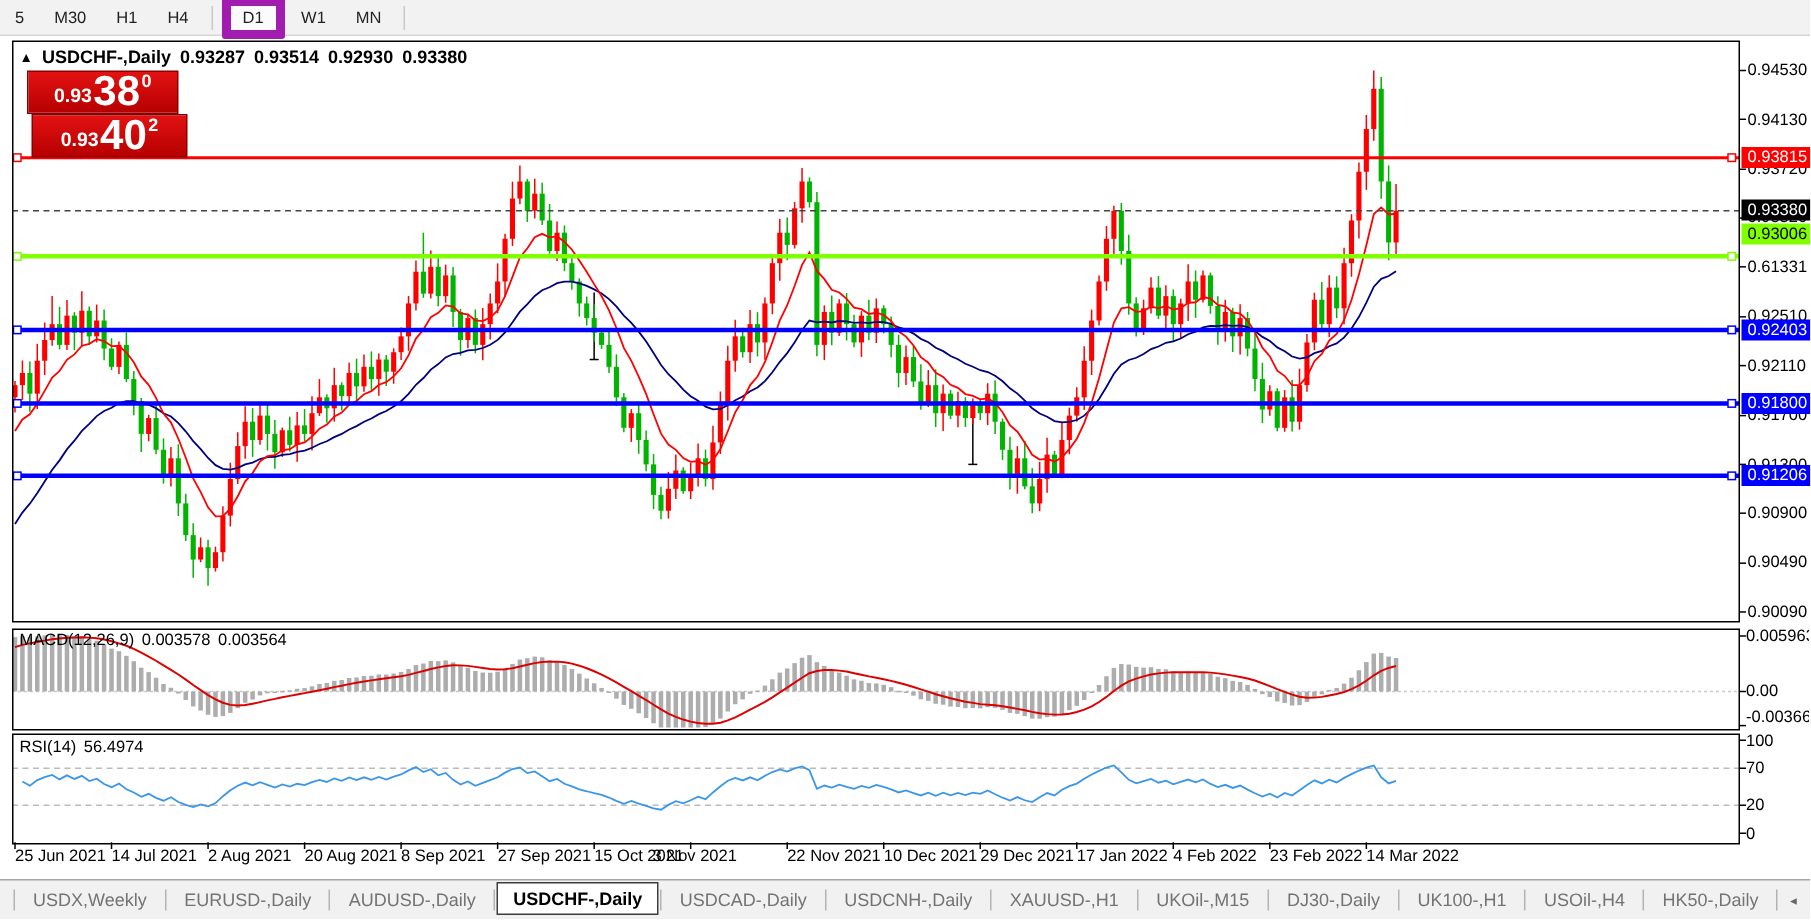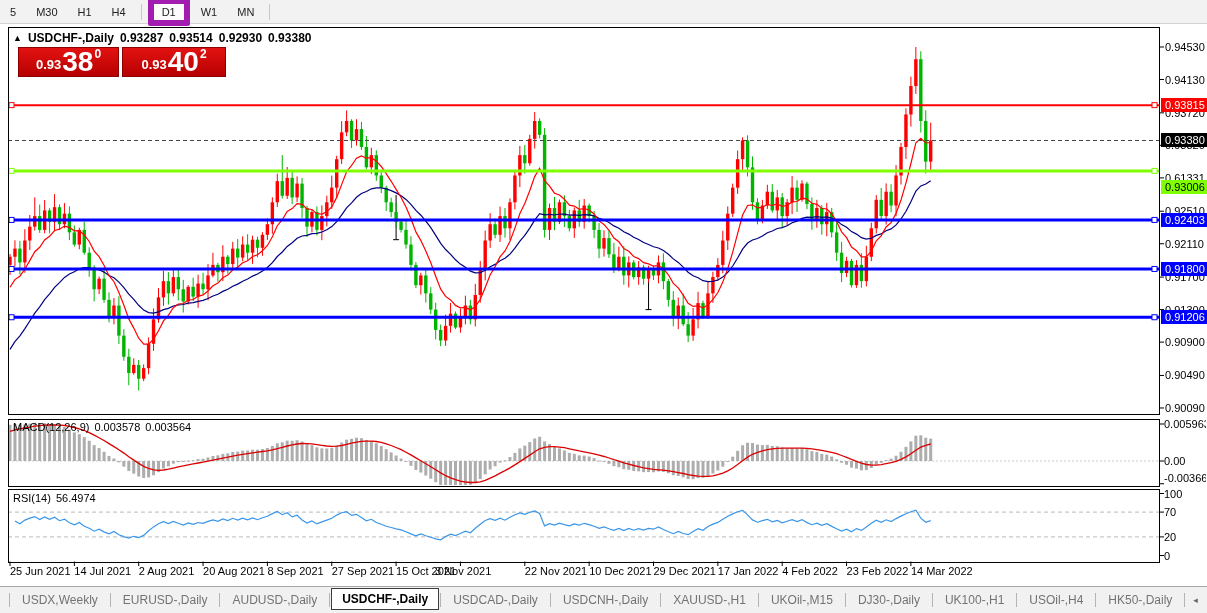--- a/index.html
+++ b/index.html
@@ -30,21 +30,21 @@
   .w-row1{display:flex;height:25px;}
   .btn-red{background:linear-gradient(180deg,#e31212,#b60000);border:1px solid #8d0000;color:#fff;
            font-size:13px;font-weight:bold;display:flex;align-items:center;justify-content:center;box-sizing:border-box;}
   .sell-btn,.buy-btn{width:72px;height:25px;cursor:pointer;}
   .spin{display:flex;width:58px;height:25px;margin:0 3px;box-sizing:border-box;}
   .spin-btn{width:15px;height:25px;background:linear-gradient(180deg,#fdfdfd,#d9d9d9);border:1px solid #9a9a9a;
             font-size:6px;color:#444;display:flex;align-items:center;justify-content:center;box-sizing:border-box;cursor:pointer;}
   .spin-val{width:28px;height:25px;background:#fff;border-top:1px solid #9a9a9a;border-bottom:1px solid #9a9a9a;
             font-size:13px;font-weight:bold;color:#000;display:flex;align-items:center;justify-content:flex-end;
             padding-right:2px;box-sizing:border-box;}
-  .w-row2{display:flex;margin-top:2px;height:30px;}
+  .w-row2{display:flex;margin-top:2px;height:30px;flex-direction:column;}
   .bigbox{width:101px;height:30px;display:flex;align-items:flex-end;justify-content:center;padding-bottom:1px;cursor:pointer;}
   .bigbox.right{width:104px;margin-left:3px;}
   .bb-prefix{font-size:13px;font-weight:bold;line-height:20px;}
   .bb-big{font-size:28px;font-weight:bold;line-height:26px;margin:0 1px;}
   .bb-sup{font-size:12px;font-weight:bold;line-height:12px;align-self:flex-start;}
   
   .ind-label{position:absolute;z-index:4;font-size:11px;color:#000;display:flex;gap:5px;}
   
   .tabbar{position:absolute;left:0;bottom:0;width:1207px;height:27px;background:#f1f1f1;
           border-top:1px solid #a6a6a6;display:flex;align-items:center;z-index:5;box-sizing:border-box;
@@ -736,21 +736,21 @@
       <div class="date-lbl" style="left: 396.1px;">15 Oct 2021</div>
       <div class="date-lbl" style="left: 435px;">3 Nov 2021</div>
       <div class="date-lbl" style="left: 524.8px;">22 Nov 2021</div>
       <div class="date-lbl" style="left: 589.15px;">10 Dec 2021</div>
       <div class="date-lbl" style="left: 653.5px;">29 Dec 2021</div>
       <div class="date-lbl" style="left: 717.85px;">17 Jan 2022</div>
       <div class="date-lbl" style="left: 782.2px;">4 Feb 2022</div>
       <div class="date-lbl" style="left: 846.55px;">23 Feb 2022</div>
       <div class="date-lbl" style="left: 910.9px;">14 Mar 2022</div>
       <div class="price-badge" style="top: 98.1295px; background: rgb(255, 0, 0); color: rgb(255, 255, 255);">0.93815</div>
-      <div class="price-badge" style="top: 180px; background: rgb(127, 255, 0); color: rgb(0, 0, 0);">0.93006</div>
+      <div class="price-badge" style="top: 149px; background: rgb(127, 255, 0); color: rgb(0, 0, 0);">0.93006</div>
       <div class="price-badge" style="top: 212.925px; background: rgb(0, 0, 255); color: rgb(255, 255, 255);">0.92403</div>
       <div class="price-badge" style="top: 261.949px; background: rgb(0, 0, 255); color: rgb(255, 255, 255);">0.91800</div>
       <div class="price-badge" style="top: 310.241px; background: rgb(0, 0, 255); color: rgb(255, 255, 255);">0.91206</div>
       <div class="price-badge" style="top: 133.495px; background: rgb(0, 0, 0); color: rgb(255, 255, 255);">0.93380</div>
     </div>
 
   <div class="sym-header">
     <span class="tri">▲</span>
     <span>USDCHF-,Daily</span>
     <span>0.93287</span>

